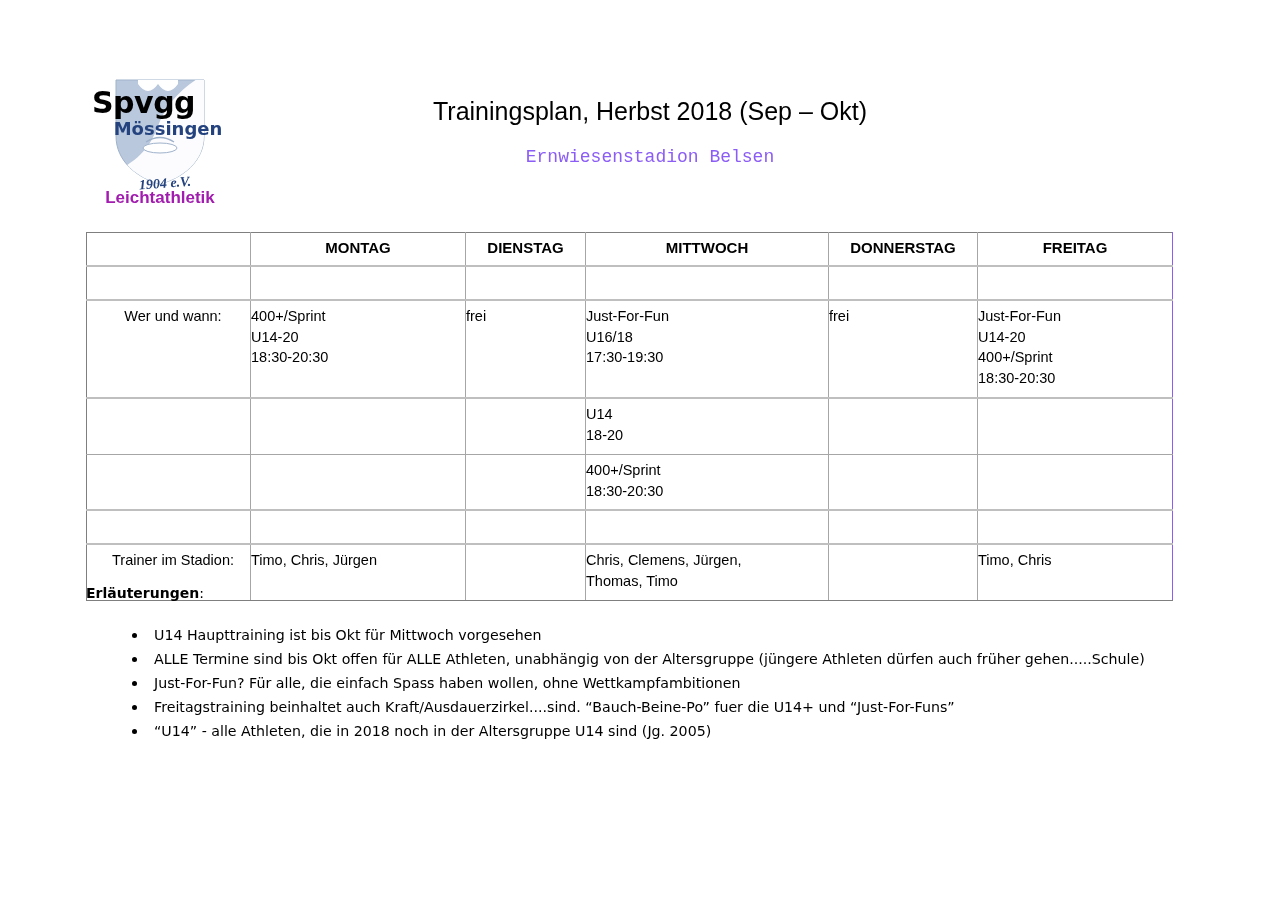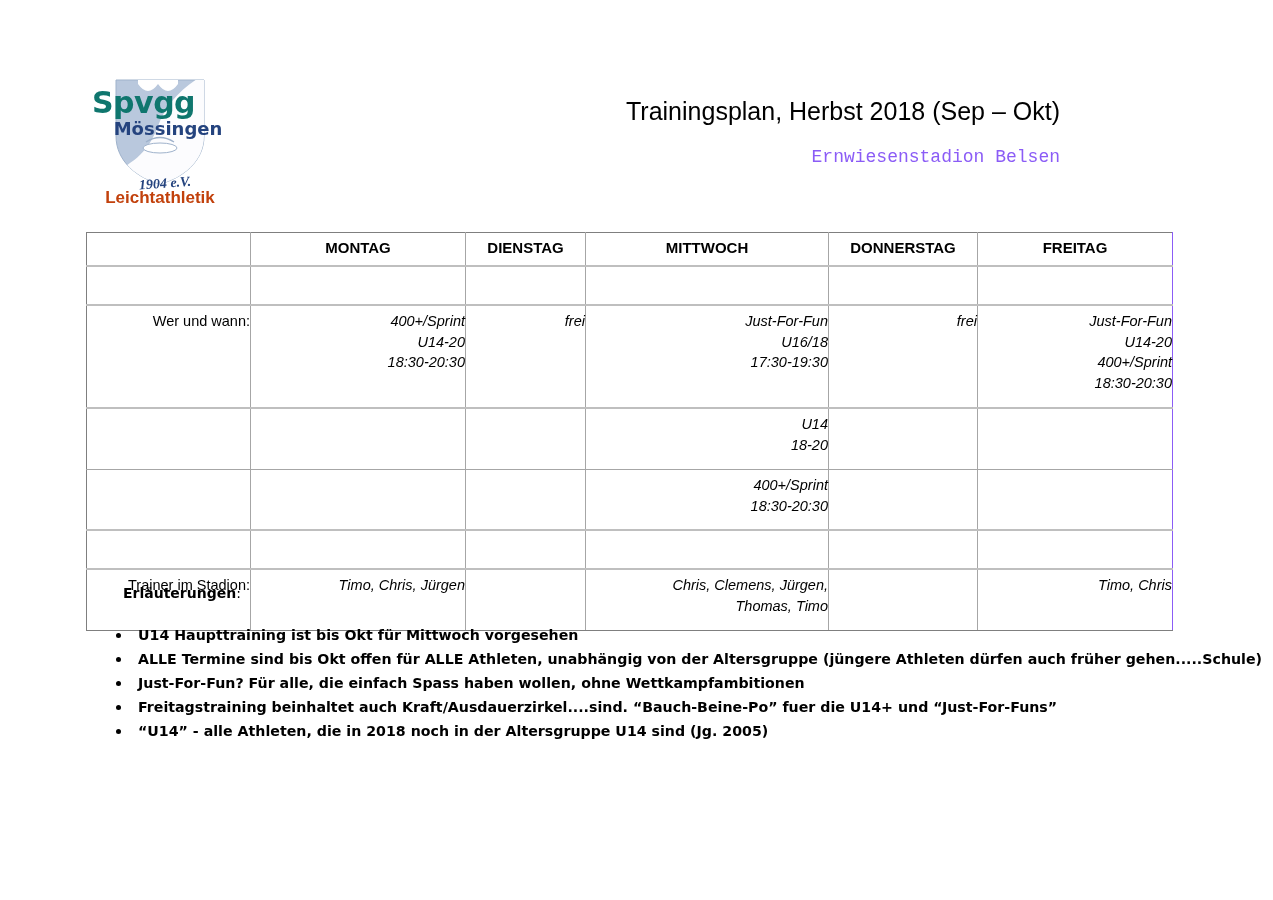--- a/index.html
+++ b/index.html
@@ -47,21 +47,21 @@
     width: 148px;
     text-align: center;
     pointer-events: none;
   }
   #club-logo .wm-spvgg {
     display: block;
     font-family: "DejaVu Sans", sans-serif;
     font-weight: bold;
     font-size: 30px;
     line-height: 30px;
-    color: #0f766e;
+    color: #000000;
     letter-spacing: -0.5px;
     text-align: left;
     padding-left: 6px;
   }
   #club-logo .wm-moessingen {
     display: block;
     font-family: "DejaVu Sans", sans-serif;
     font-weight: bold;
     font-size: 18px;
     line-height: 22px;
@@ -85,30 +85,30 @@
   #club-logo .wm-section {
     position: absolute;
     left: 0;
     top: 110px;
     width: 148px;
     text-align: center;
     font-family: "Liberation Sans", sans-serif;
     font-weight: bold;
     font-size: 17px;
     line-height: 20px;
-    color: #c2410c;
+    color: #a21caf;
   }
 
   
   #title-block {
     position: absolute;
     left: 240px;
     top: 96px;
     width: 820px;
-    text-align: right;
+    text-align: center;
   }
   #doc-title {
     font-family: "Liberation Sans", sans-serif;
     font-size: 25px;
     line-height: 30px;
     color: #000;
     white-space: nowrap;
   }
   #doc-subtitle {
     margin-top: 20px;
@@ -148,27 +148,25 @@
     font-size: 15px;
     text-align: center;
     vertical-align: middle;
     padding-bottom: 2px;
   }
   #schedule-table thead th.rowlab-head {
     border-bottom: 2px solid #bfbfbf;
   }
 
   #schedule-table td.cell {
-    text-align: right;
+    text-align: left;
     padding-top: 5px;
-    padding-bottom: 5px;
-    font-style: italic;
   }
   #schedule-table td.rowlab {
-    text-align: right;
+    text-align: center;
     padding-left: 9px;
     padding-top: 5px;
     margin-left: 22px;
   }
   #schedule-table tr.spacer-row td {
     height: 27px;
     border-bottom: 2px solid #bfbfbf;
   }
   #schedule-table tr.main-row td { height: 91px; border-bottom: 2px solid #bfbfbf; }
   #schedule-table tr.sub-row td  { height: 50px; }
@@ -186,27 +184,26 @@
     top: 584px;
     width: 1120px;
     font-family: "DejaVu Sans", sans-serif;
   }
   #notes-heading {
     font-size: 14px;
     line-height: 18px;
     color: #000;
     margin-bottom: 0;
   }
-  #notes-heading .nh-strong { font-weight: bold; padding-left: 37px; }
+  #notes-heading .nh-strong { font-weight: bold; }
   #notes-list {
-    margin: 0;
+    margin: 16px;
     padding: 0;
     list-style: none;
     margin-top: 22px;
-    font-weight: bold;
   }
   #notes-list li {
     position: relative;
     padding-left: 52px;
     font-size: 14.2px;
     line-height: 23px;
     margin-bottom: 0.9px;
     color: #000;
     white-space: nowrap;
   }

